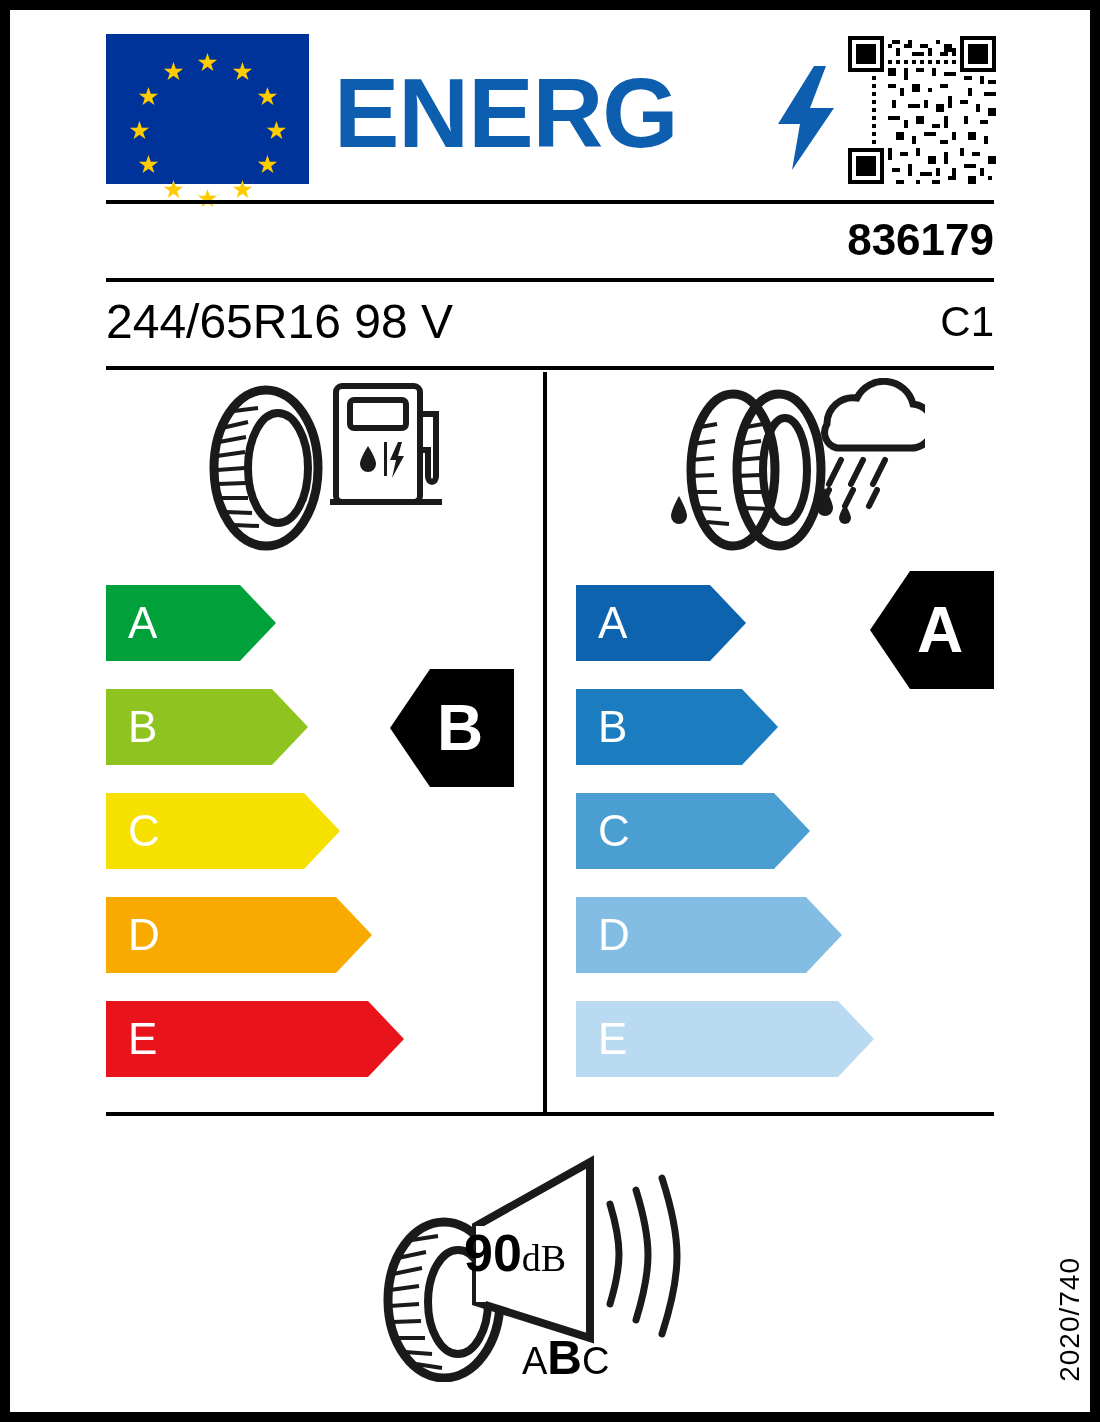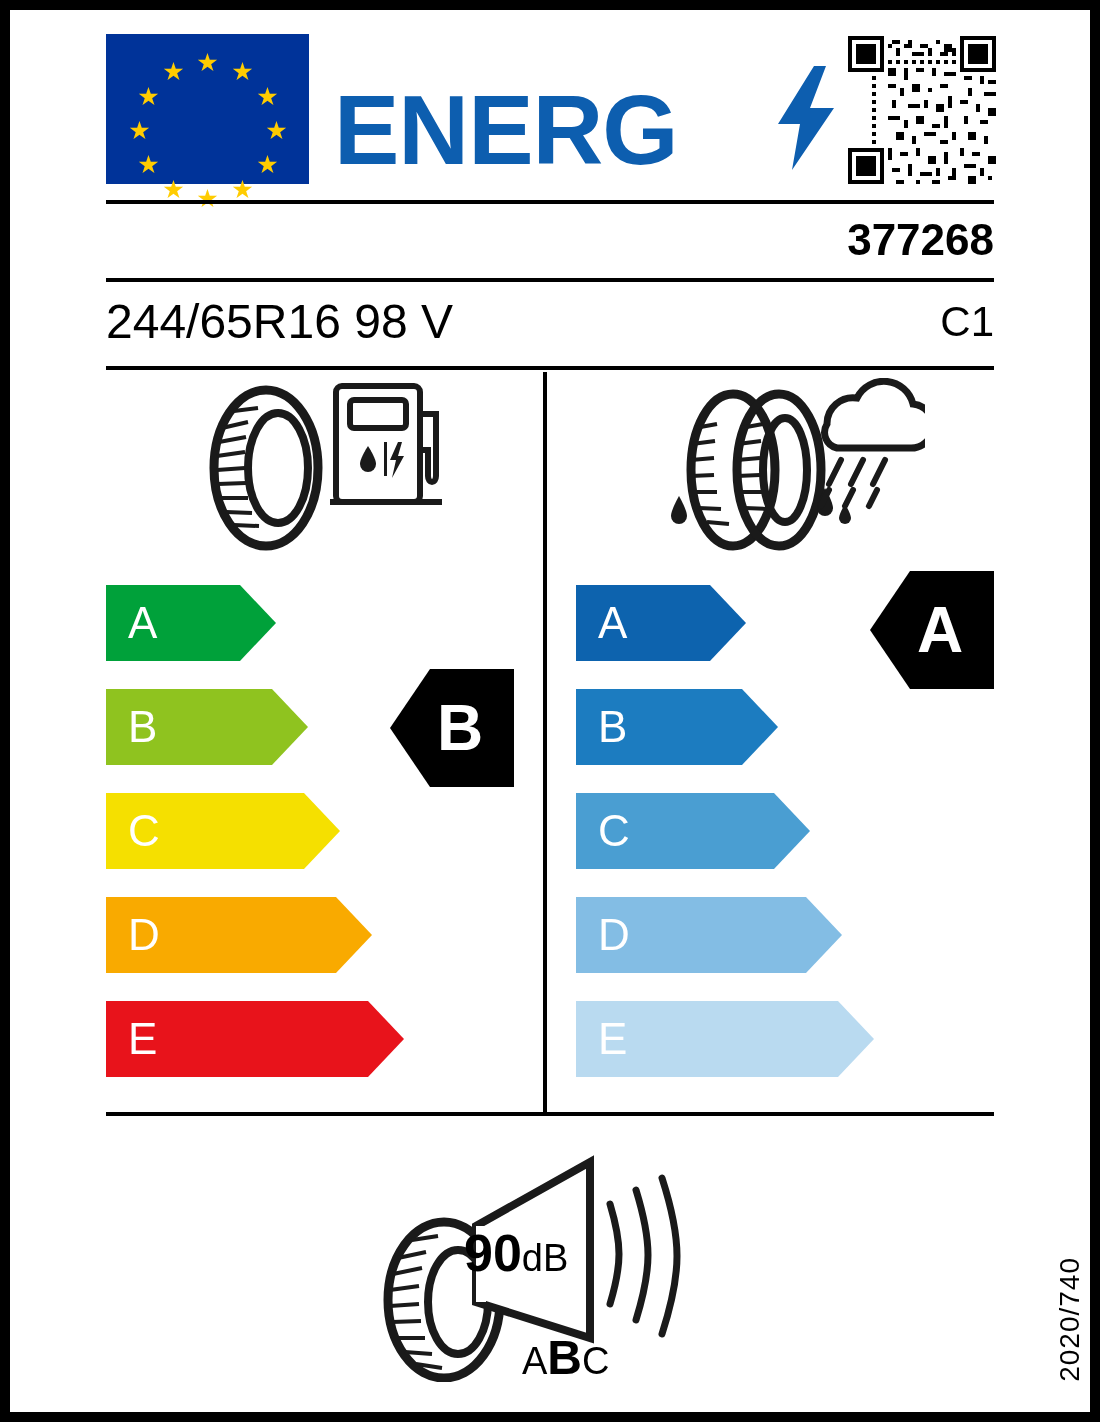--- a/index.html
+++ b/index.html
@@ -57,21 +57,20 @@
   .energ-text {
     position: absolute;
     left: 228px;
     top: 34px;
     font-size: 98px;
     font-weight: bold;
     color: #0d5eaf;
     letter-spacing: -1px;
     line-height: 98px;
     white-space: nowrap;
-    margin-top: 17px;
   }
   .bolt {
     position: absolute;
     left: 672px;
     top: 36px;
     width: 56px;
     height: 104px;
   }
   .qr {
     position: absolute;
@@ -205,20 +204,21 @@
     left: 84px;
     top: 75px;
     font-size: 52px;
     font-weight: bold;
     color: #000;
     line-height: 52px;
   }
   .noise-db .unit {
     font-size: 38px;
     font-weight: normal;
+    font-family: Liberation Serif, serif;
   }
   .noise-class {
     position: absolute;
     left: 142px;
     top: 186px;
     font-size: 38px;
     color: #000;
     line-height: 40px;
     white-space: nowrap;
   }
@@ -380,21 +380,21 @@
             <rect x="17" y="36" width="1" height="1"></rect>
           <rect x="21" y="36" width="2" height="1"></rect>
             <rect x="26" y="33" width="1" height="2"></rect>
         </g>
       </svg>
     </div>
   </div>
 
   <div class="hline" style="left:106px; top:200px; width:888px;"></div>
 
-  <div class="code">377268</div>
+  <div class="code">836179</div>
 
   <div class="hline" style="left:106px; top:278px; width:888px;"></div>
 
   <div class="tyre-size">244/65R16 98 V</div>
   <div class="tyre-class">C1</div>
 
   <div class="hline" style="left:106px; top:366px; width:888px;"></div>
 
   <div class="vline" style="left:543px; top:372px; height:740px;"></div>
 

